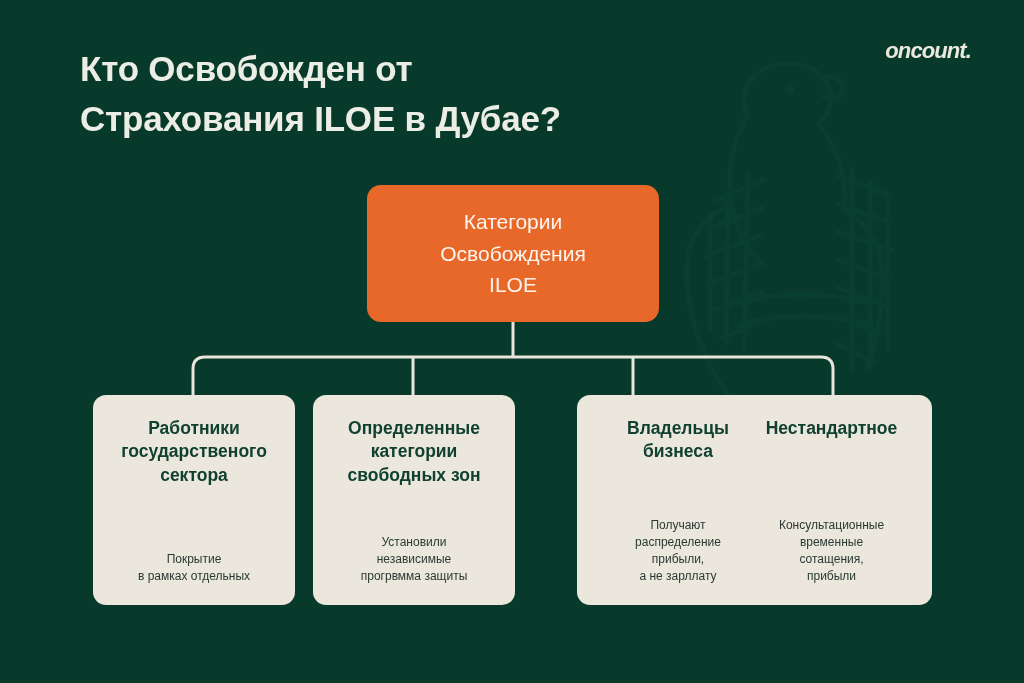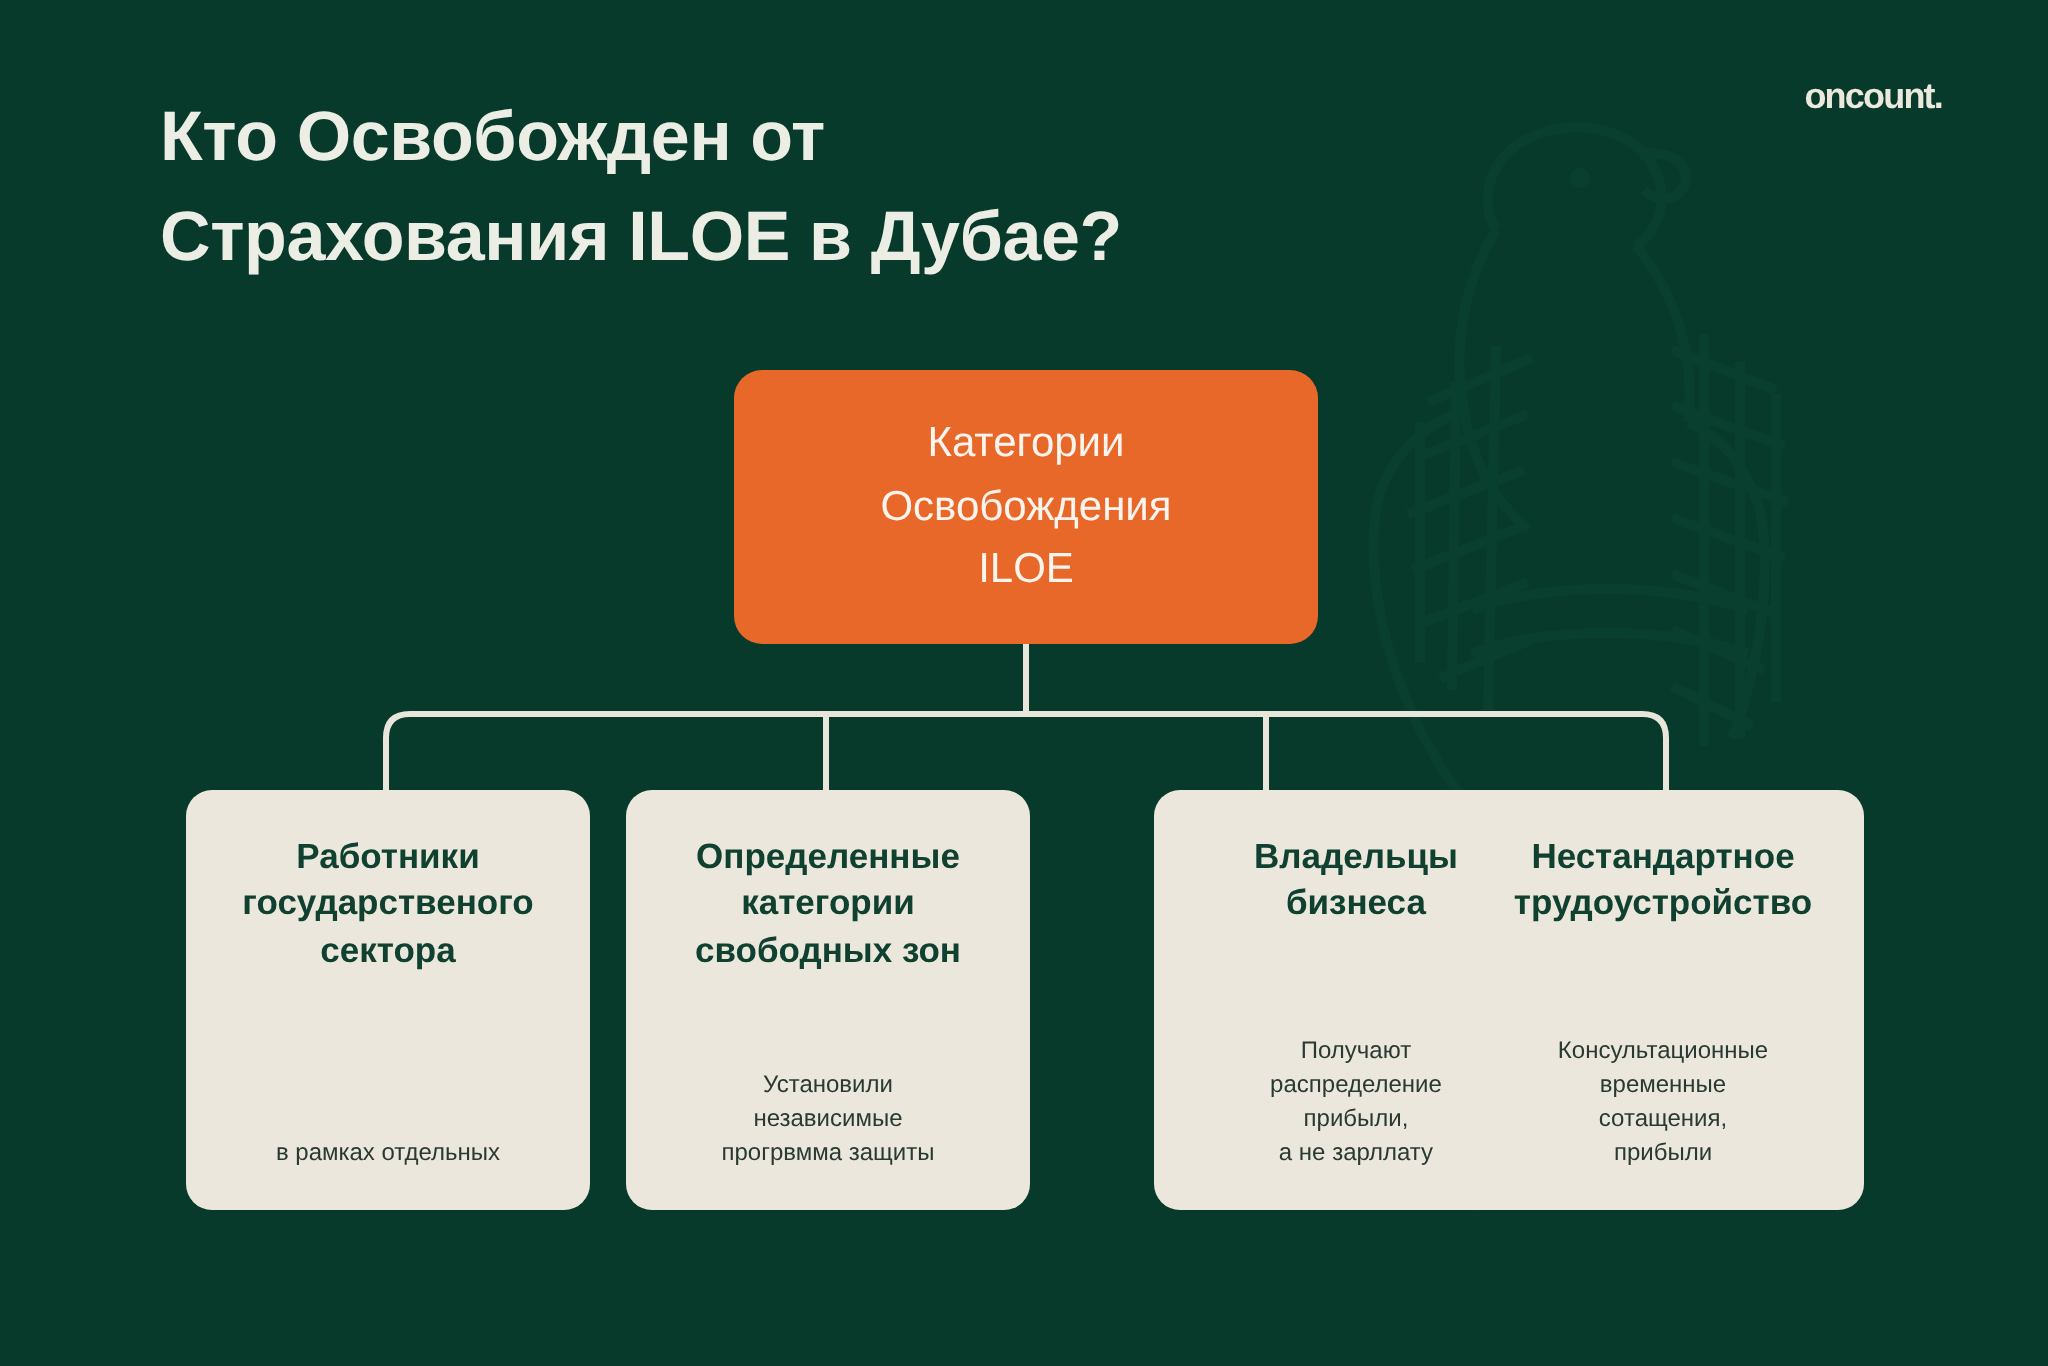--- a/index.html
+++ b/index.html
@@ -48,23 +48,24 @@
     line-height: 1.42;
     letter-spacing: -0.2px;
   }
   #title .line { display: block; white-space: nowrap; }
 
   #logo {
     position: absolute;
     right: 53px;
     top: 38px;
     color: #ebe8de;
-    font-size: 18px;
+    font-size: 22px;
     font-weight: bold;
     letter-spacing: -0.9px;
+    font-style: italic;
   }
 
   
   #connectors {
     position: absolute;
     left: 0;
     top: 0;
     width: 1024px;
     height: 683px;
     pointer-events: none;
@@ -190,20 +191,21 @@
     <span class="rline">ILOE</span>
   </div>
 
   <div class="card" id="card-0">
     <div class="card-title">
       <span class="tline">Работники</span>
       <span class="tline">государственого</span>
       <span class="tline">сектора</span>
     </div>
     <div class="card-body">
+      <span class="bline">Покрытие</span>
       <span class="bline">в рамках отдельных</span>
     </div>
   </div>
 
   <div class="card" id="card-1">
     <div class="card-title">
       <span class="tline">Определенные</span>
       <span class="tline">категории</span>
       <span class="tline">свободных зон</span>
     </div>
@@ -223,21 +225,20 @@
       <span class="bline">Получают</span>
       <span class="bline">распределение</span>
       <span class="bline">прибыли,</span>
       <span class="bline">а не зарллату</span>
     </div>
   </div>
 
   <div class="card" id="card-3">
     <div class="card-title">
       <span class="tline">Нестандартное</span>
-      <span class="tline">трудоустройство</span>
     </div>
     <div class="card-body">
       <span class="bline">Консультационные</span>
       <span class="bline">временные</span>
       <span class="bline">сотащения,</span>
       <span class="bline">прибыли</span>
     </div>
   </div>
 
 </div>

